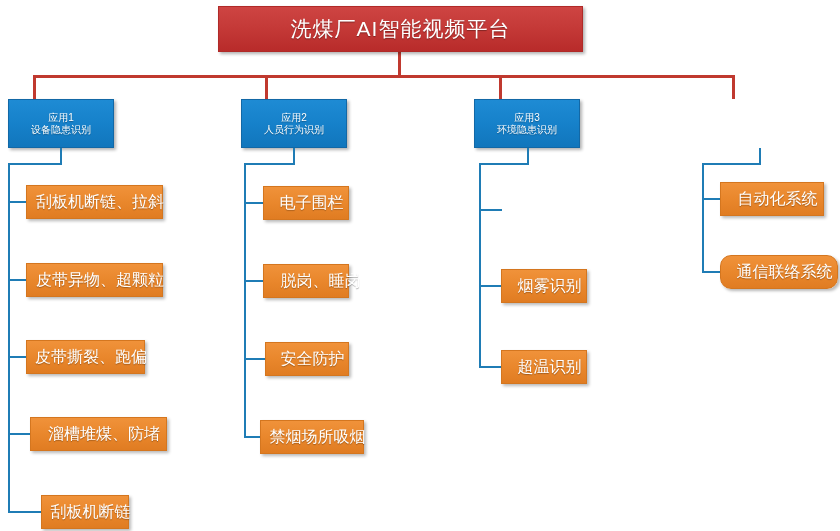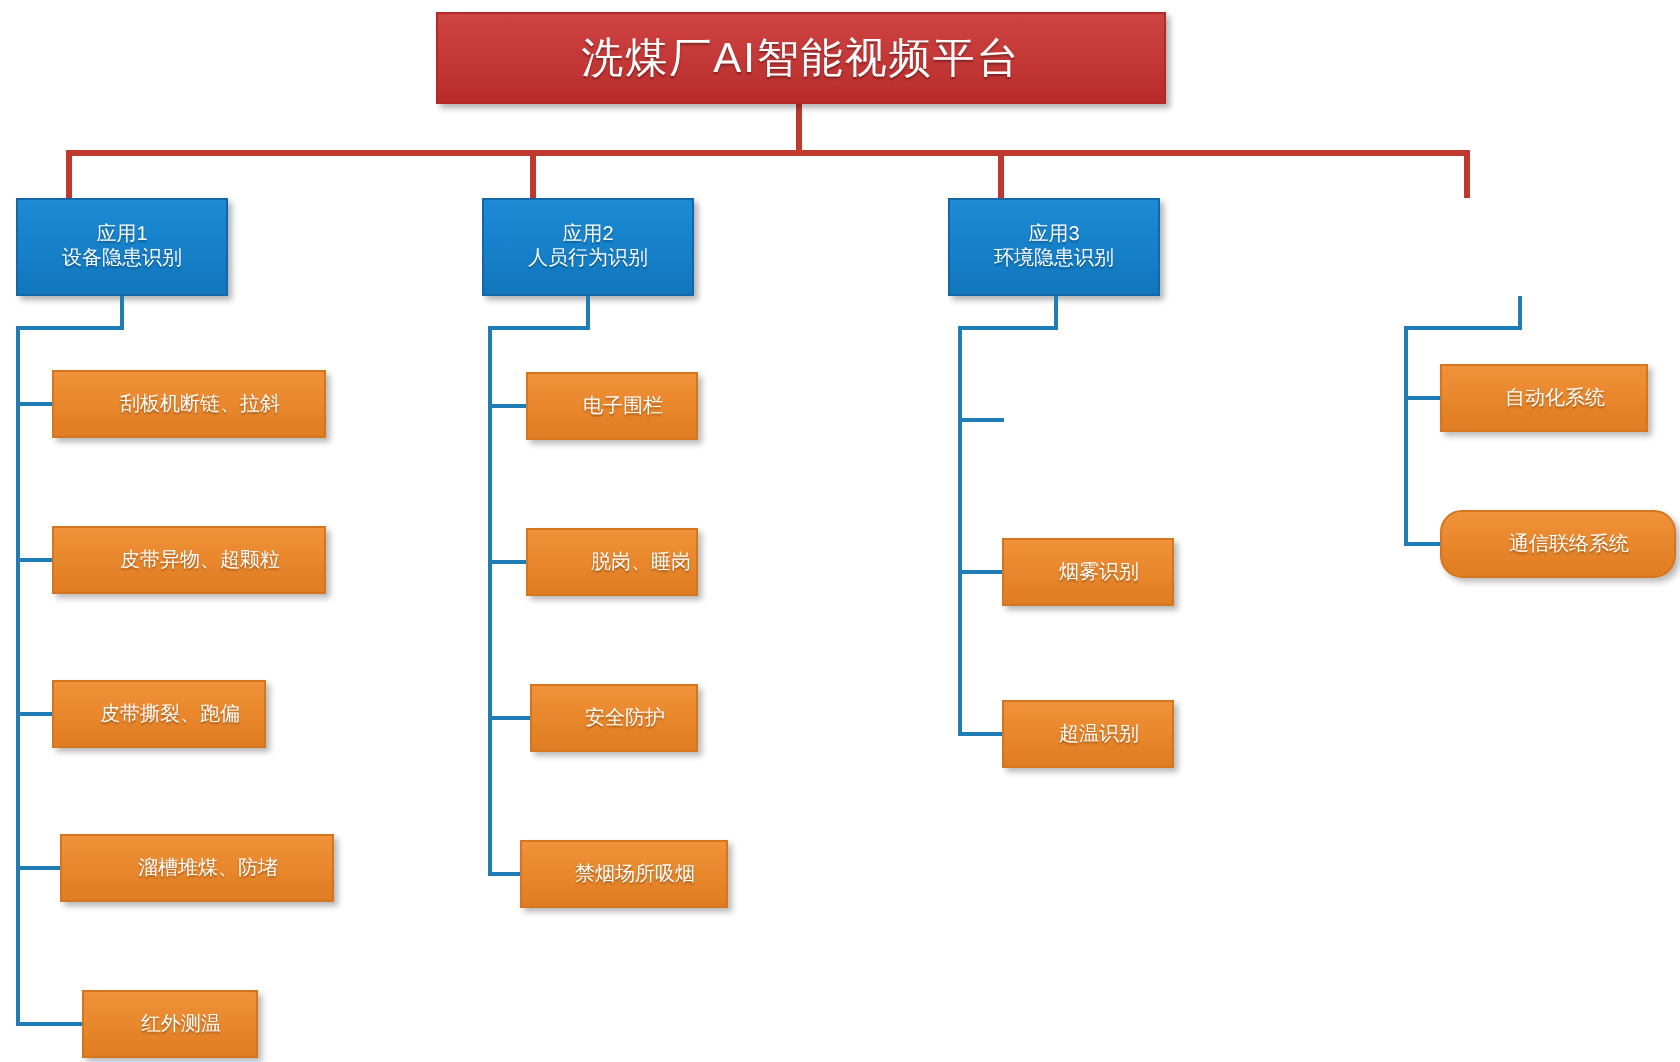--- a/index.html
+++ b/index.html
@@ -80,21 +80,21 @@
     background: linear-gradient(to bottom, #F0923A 0%, #E9872C 50%, #E07C22 100%);
     box-shadow: 2px 2px 3px rgba(0,0,0,0.28);
     display: flex;
     align-items: center;
     justify-content: center;
     box-sizing: border-box;
     padding: 0 6px;
   }
   .leaf-node .label {
     color: #ffffff;
-    font-size: 10px;
+    font-size: 16px;
     white-space: nowrap;
     text-shadow: 0 1px 1px rgba(0,0,0,0.30);
     margin-left: 11px;
   }
 </style>
 </head>
 <body>
 
 <div id="canvas">
 
@@ -122,28 +122,28 @@
   <div class="conn" style="left:8px; top:356px; width:19px; height:2px;"></div>
   <div class="conn" style="left:8px; top:433px; width:22px; height:2px;"></div>
   <div class="conn" style="left:8px; top:511px; width:33px; height:2px;"></div>
 
   <div class="leaf-node" style="left:26px; top:185px; width:137px;">
     <span class="label">刮板机断链、拉斜</span>
   </div>
   <div class="leaf-node" style="left:26px; top:263px; width:137px;font-family:Liberation Serif, serif;">
     <span class="label">皮带异物、超颗粒</span>
   </div>
-  <div class="leaf-node" style="left:26px; top:340px; width:107px;">
+  <div class="leaf-node" style="left:26px; top:340px; width:119px;">
     <span class="label">皮带撕裂、跑偏</span>
   </div>
   <div class="leaf-node" style="left:30px; top:417px; width:137px;">
     <span class="label">溜槽堆煤、防堵</span>
   </div>
   <div class="leaf-node" style="left:41px; top:495px; width:88px;">
-    <span class="label">红外测温</span>
+    <span class="label">刮板机断链</span>
   </div>
 
   <div class="app-node" style="left:241px; top:99px;">
     <span class="l1">应用2</span>
     <span class="l2">人员行为识别</span>
   </div>
   <div class="conn" style="left:293px; top:148px; width:2px; height:16px;"></div>
   <div class="conn" style="left:244px; top:163px; width:51px; height:2px;"></div>
   <div class="conn" style="left:244px; top:163px; width:2px; height:275px;"></div>
   <div class="conn" style="left:244px; top:202px; width:20px; height:2px;"></div>

